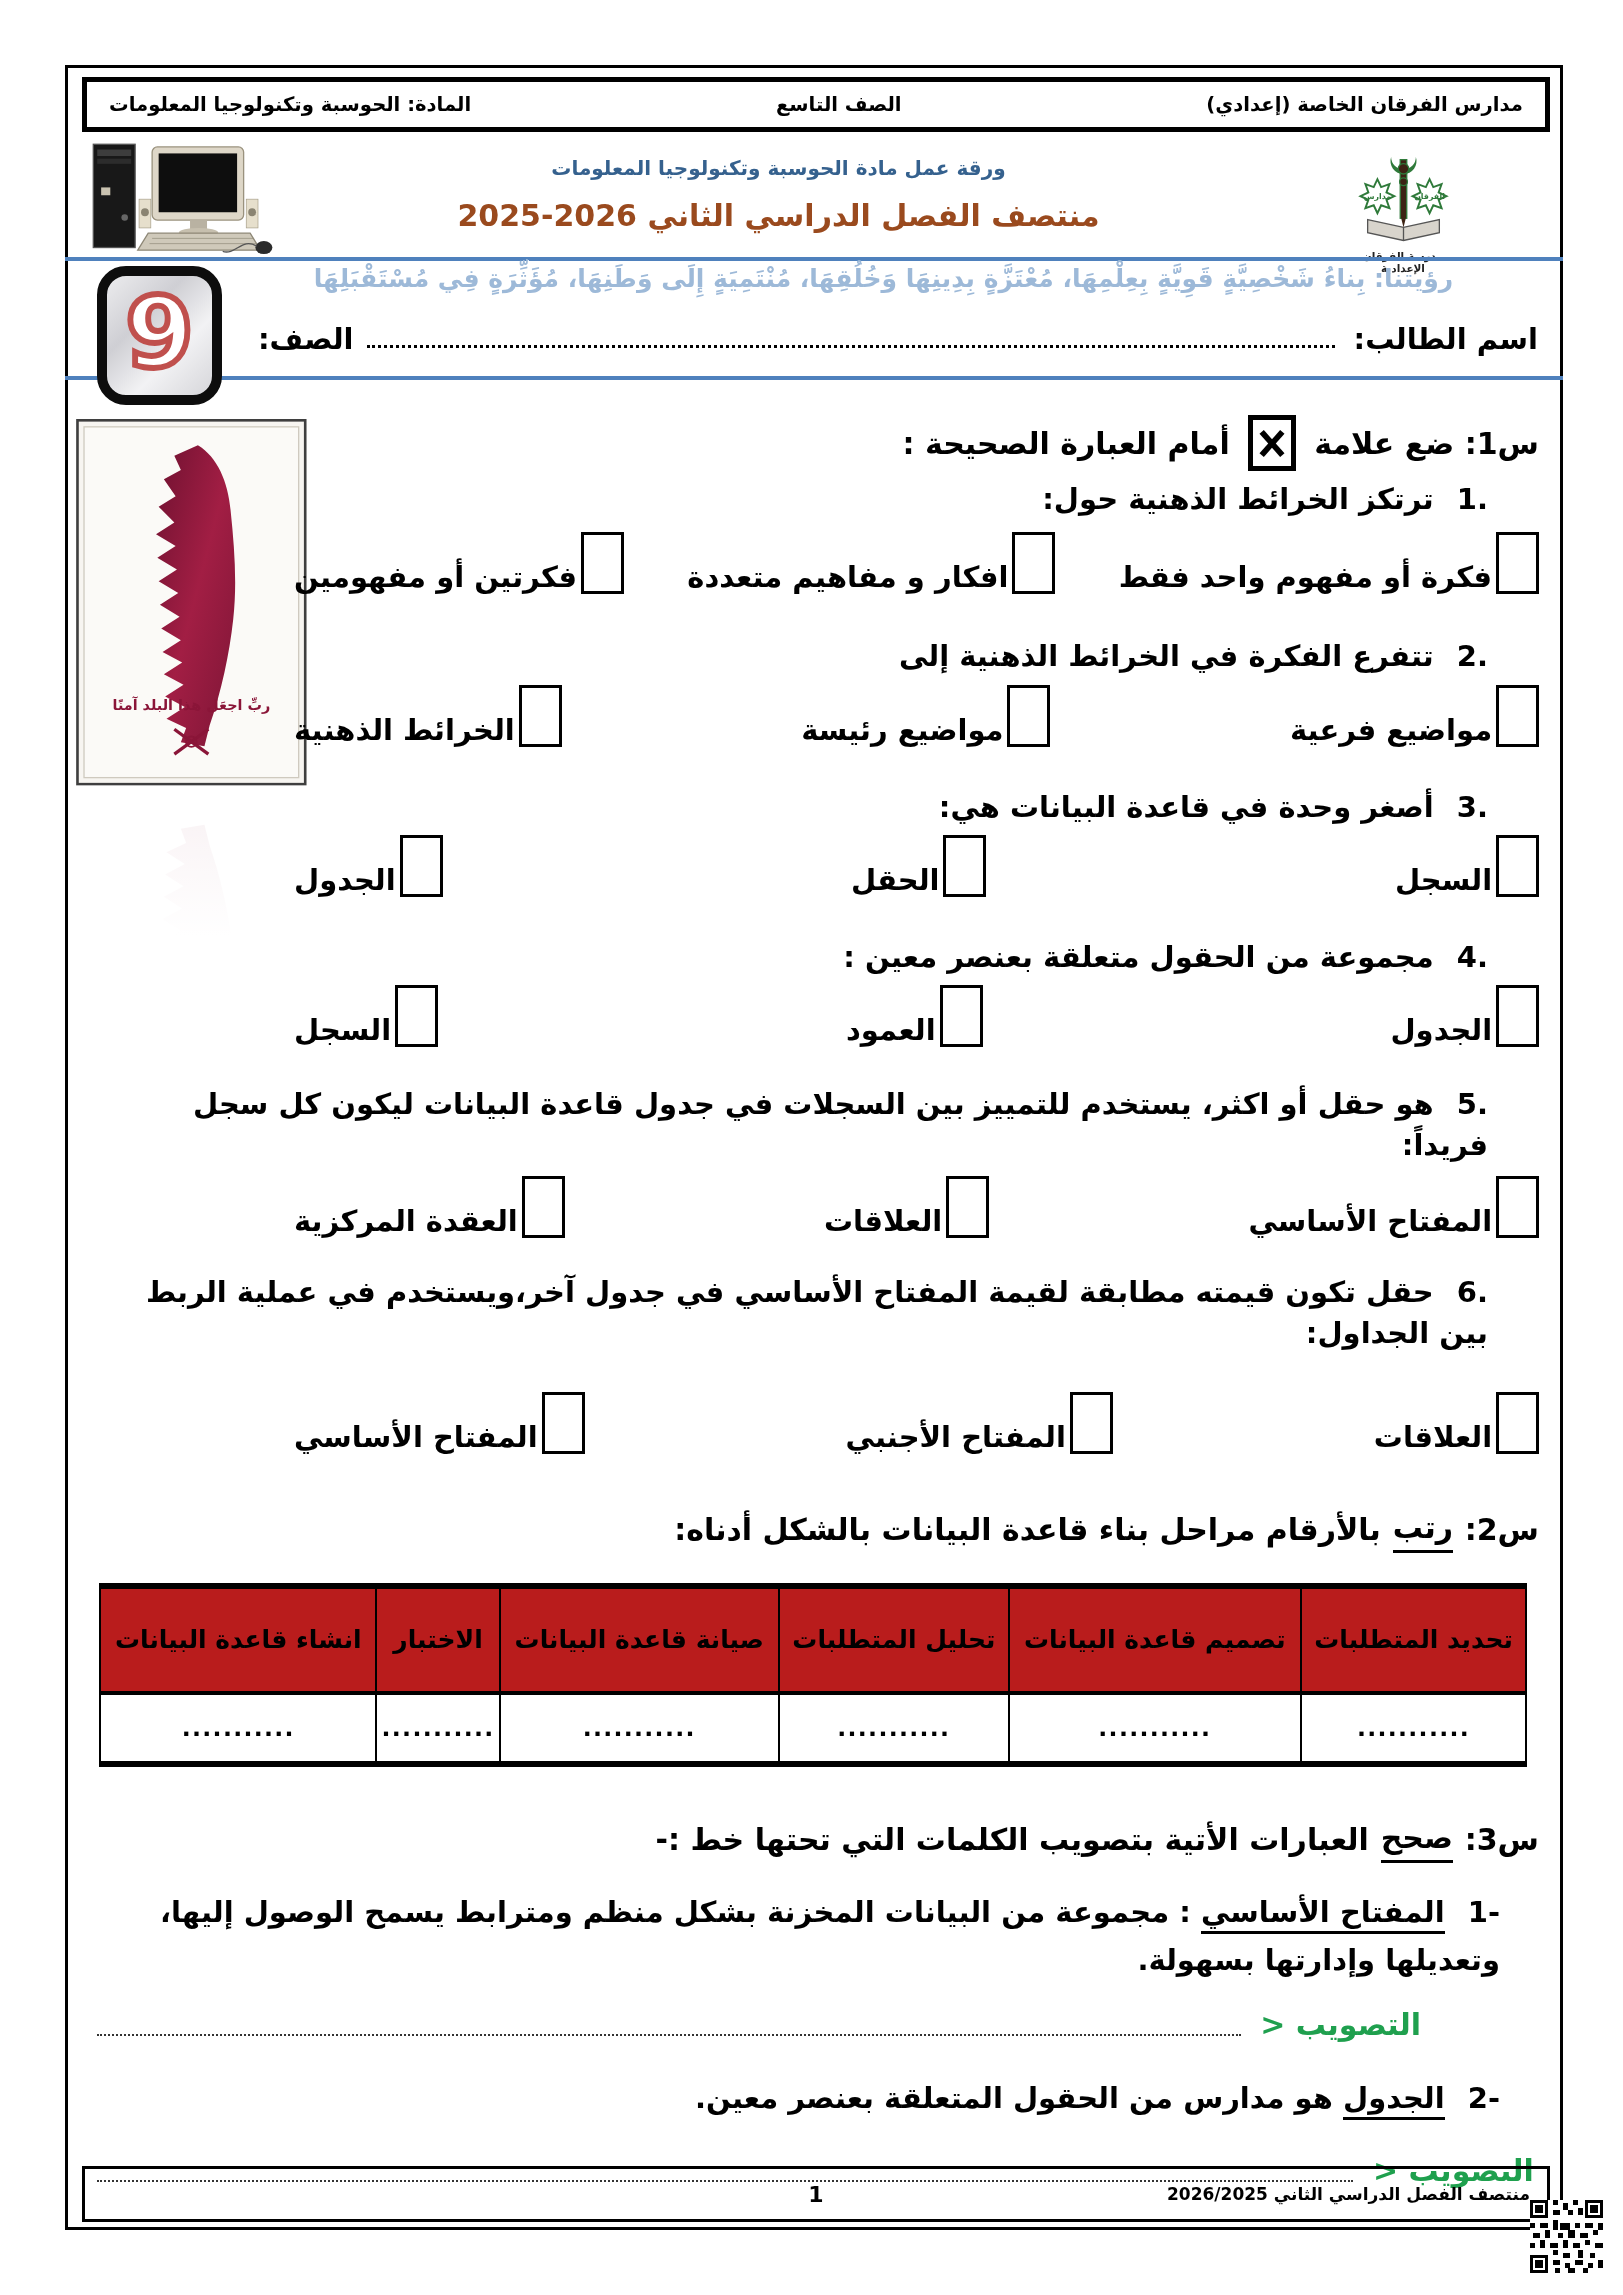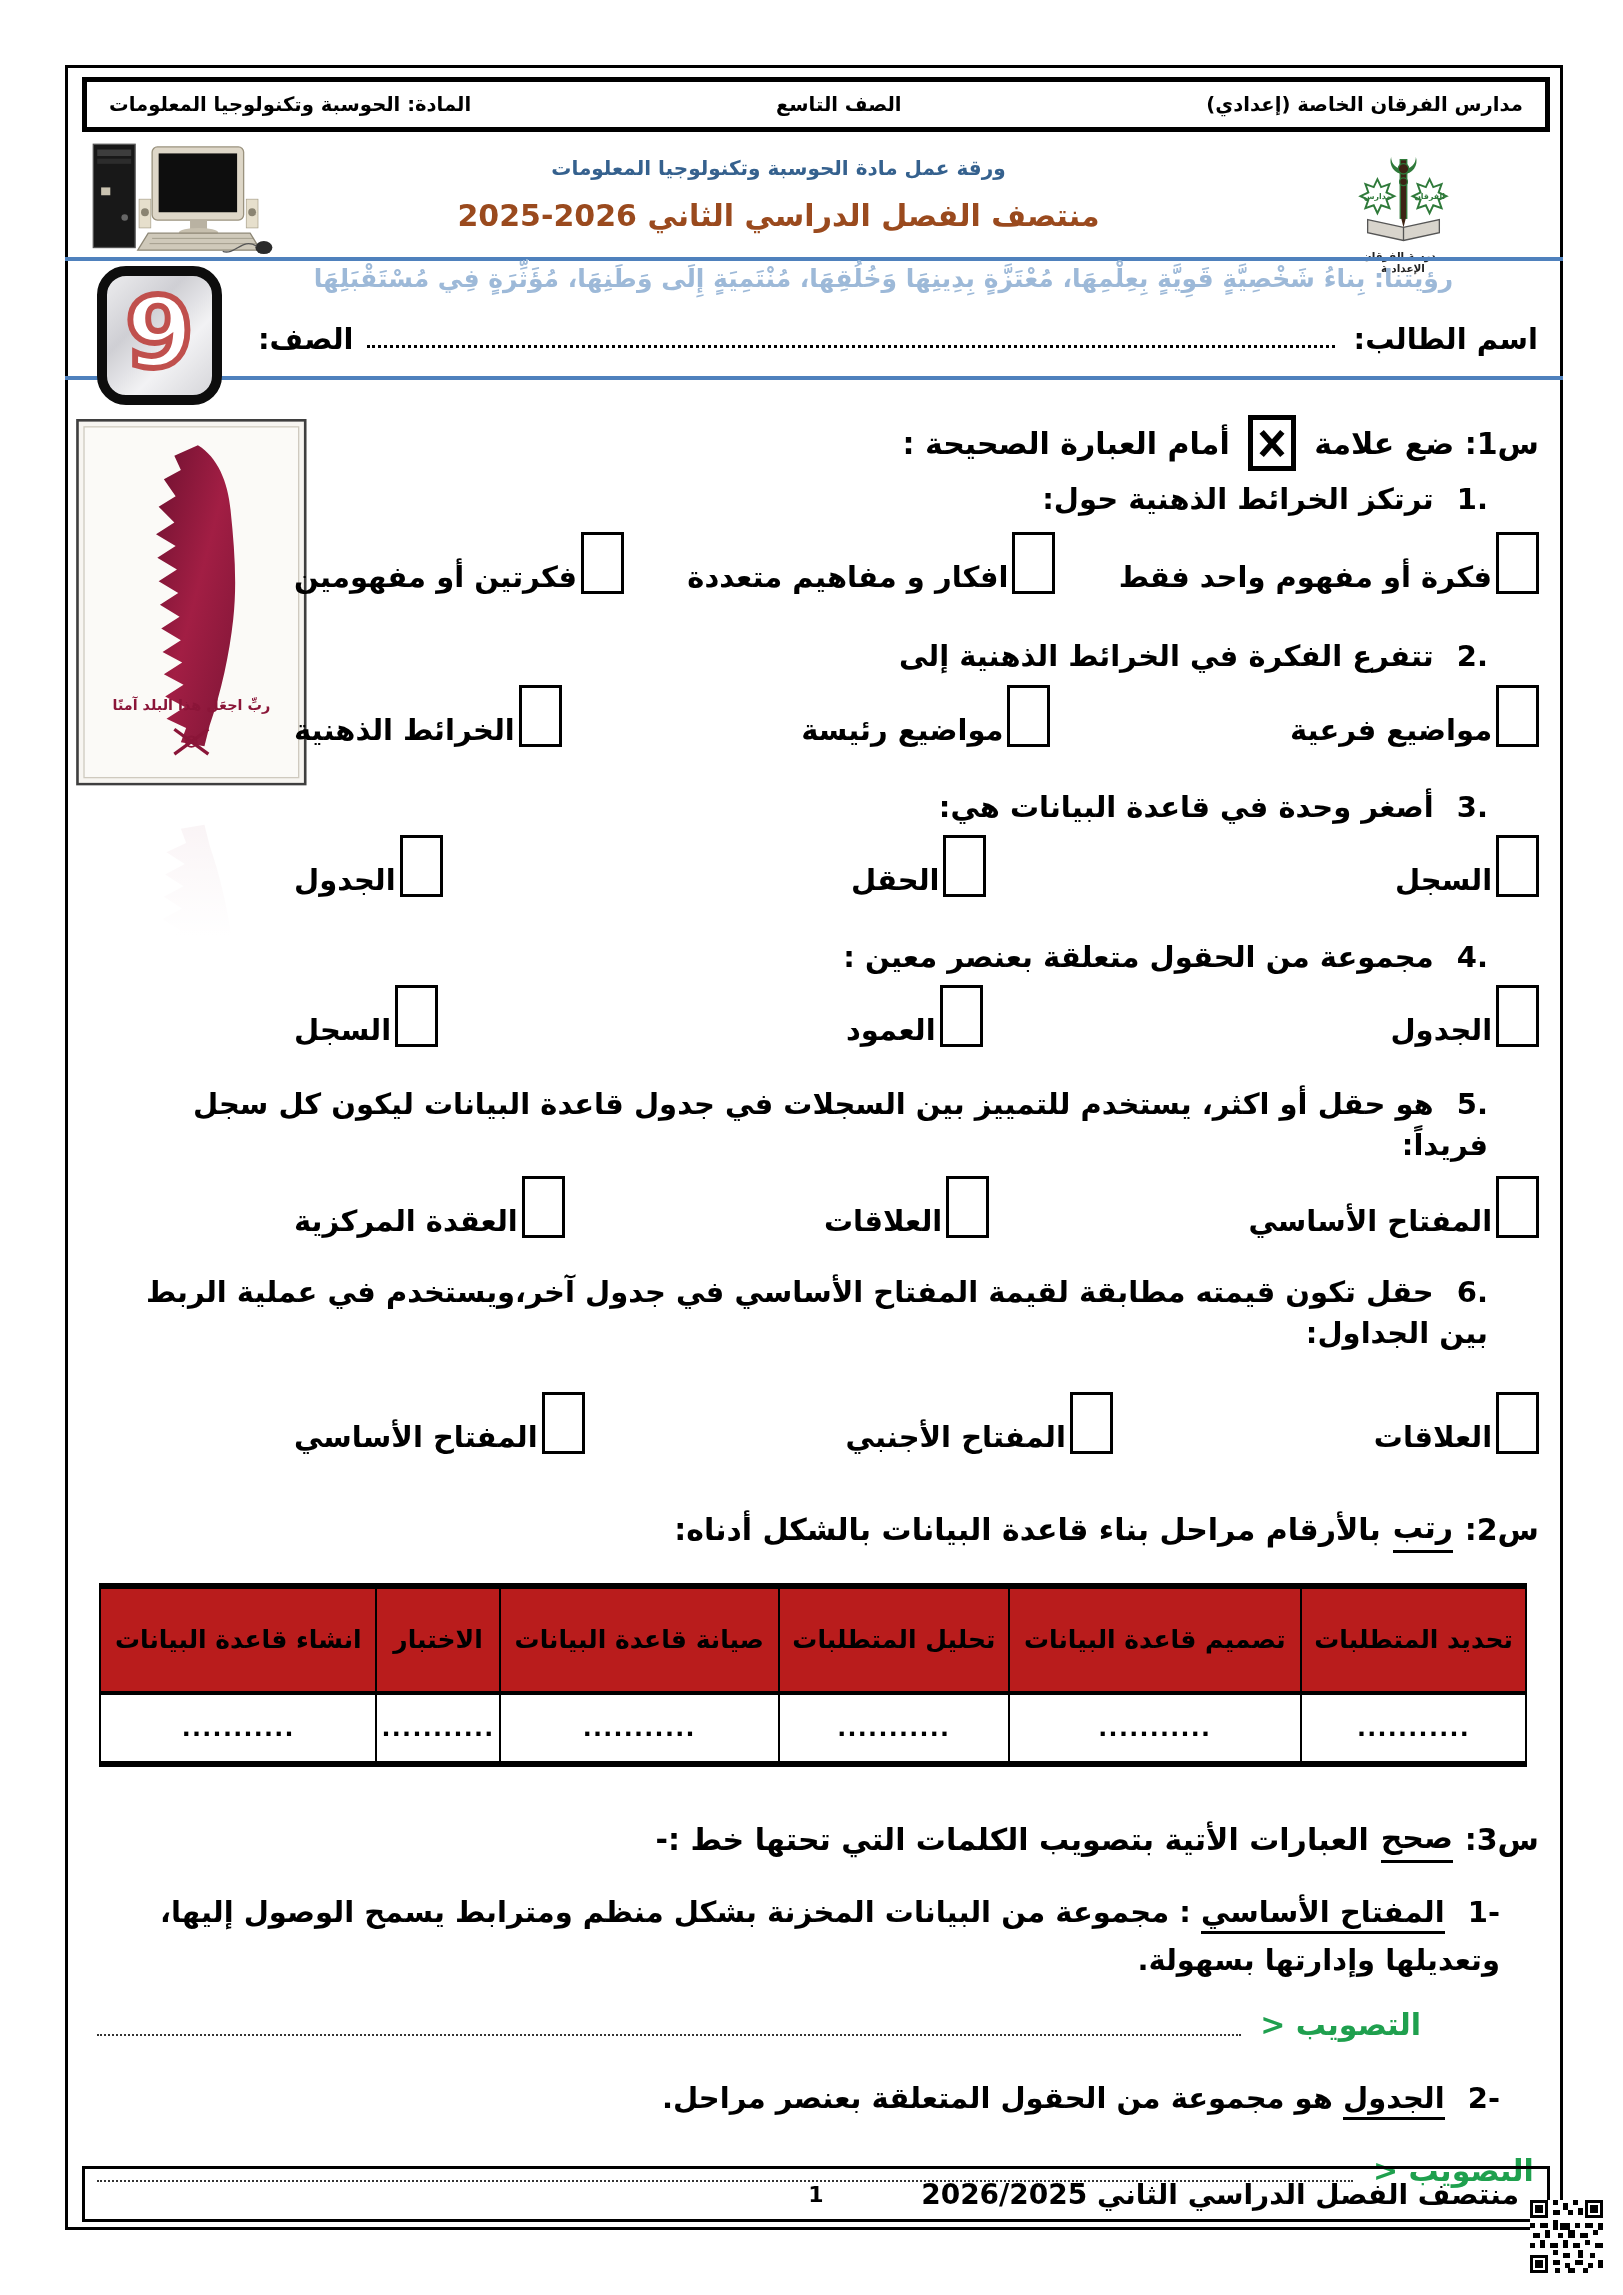--- a/index.html
+++ b/index.html
@@ -53,21 +53,21 @@
   table.order th{background:#b91c1c;border:2.6px solid #000;border-bottom:4.6px solid #000;
                  font-size:25px;font-weight:bold;height:97px;padding:2.6px 6.5px;}
   table.order td{border:2.6px solid #000;font-size:23.6px;font-weight:bold;height:64px;
                  text-align:center;letter-spacing:1.3px;}
   .corr{display:flex;align-items:flex-end;}
   .corr-label{color:#1fa04e;font-size:30px;font-weight:bold;white-space:nowrap;}
   .dotline{flex:1;border-bottom:2.6px dotted #333;margin:0 19.6px 6.5px 11.8px;}
   
   .footer{position:absolute;left:82px;top:2166px;width:1468px;height:56px;border:3.3px solid #000;
           box-sizing:border-box;display:flex;align-items:center;}
-  .footer .fr{font-size:28px;font-weight:bold;padding-right:28px;white-space:nowrap;}
+  .footer .fr{font-size:17px;font-weight:bold;padding-right:17px;white-space:nowrap;}
   .footer .fp{position:absolute;left:0;right:0;text-align:center;font-size:22px;font-weight:bold;}
   .qr{position:absolute;left:1530px;top:2200px;width:73px;height:73px;z-index:6;background:#fff;}
 </style>
 </head>
 <body>
 
 <div class="page">
   <div class="outer-border"></div>
 
   <div class="hdr">
@@ -334,21 +334,21 @@
       <span>: مجموعة من البيانات المخزنة بشكل منظم ومترابط يسمح الوصول إليها، وتعديلها وإدارتها بسهولة.</span>
     </div>
     <div class="corr" style="margin-top:23px;padding-right:118px">
       <span class="corr-label">التصويب &lt;</span>
       <span class="dotline"></span>
     </div>
 
     <div class="item" style="margin-top:36px;padding-right:39px">
       <span class="num">2-</span>
       <span class="und">الجدول</span>
-      <span>هو مجموعة من الحقول المتعلقة بعنصر مراحل.</span>
+      <span>هو مدارس من الحقول المتعلقة بعنصر معين.</span>
     </div>
     <div class="corr" style="margin-top:34px;padding-right:5.2px">
       <span class="corr-label">التصويب &lt;</span>
       <span class="dotline"></span>
     </div>
 
   </div>
 
   <div class="footer">
     <span class="fr">منتصف الفصل الدراسي الثاني 2026/2025</span>

